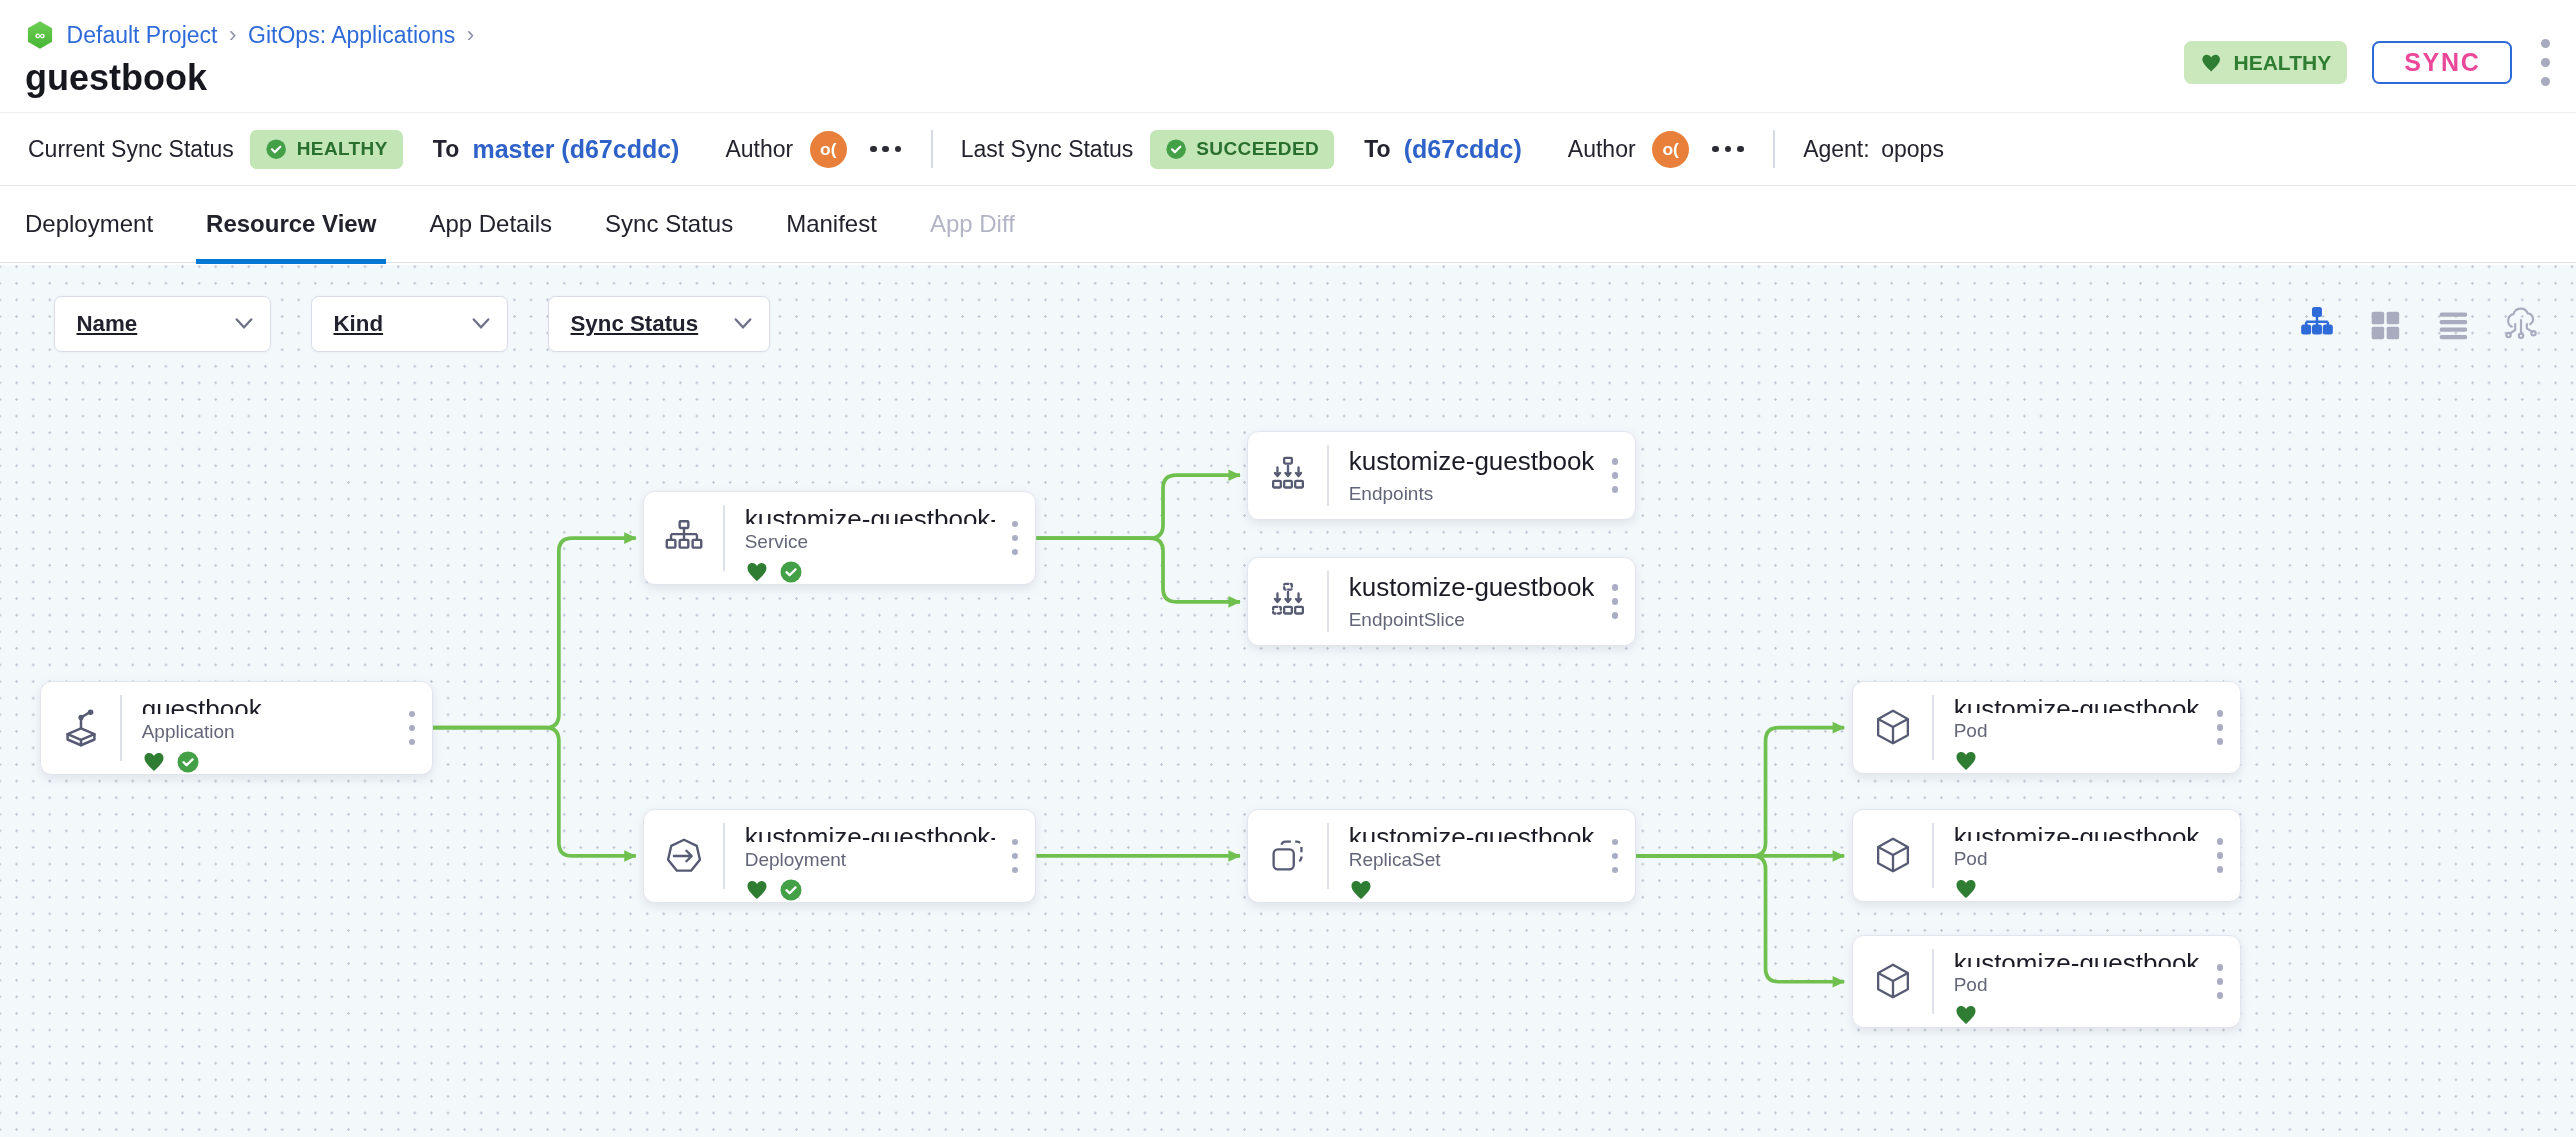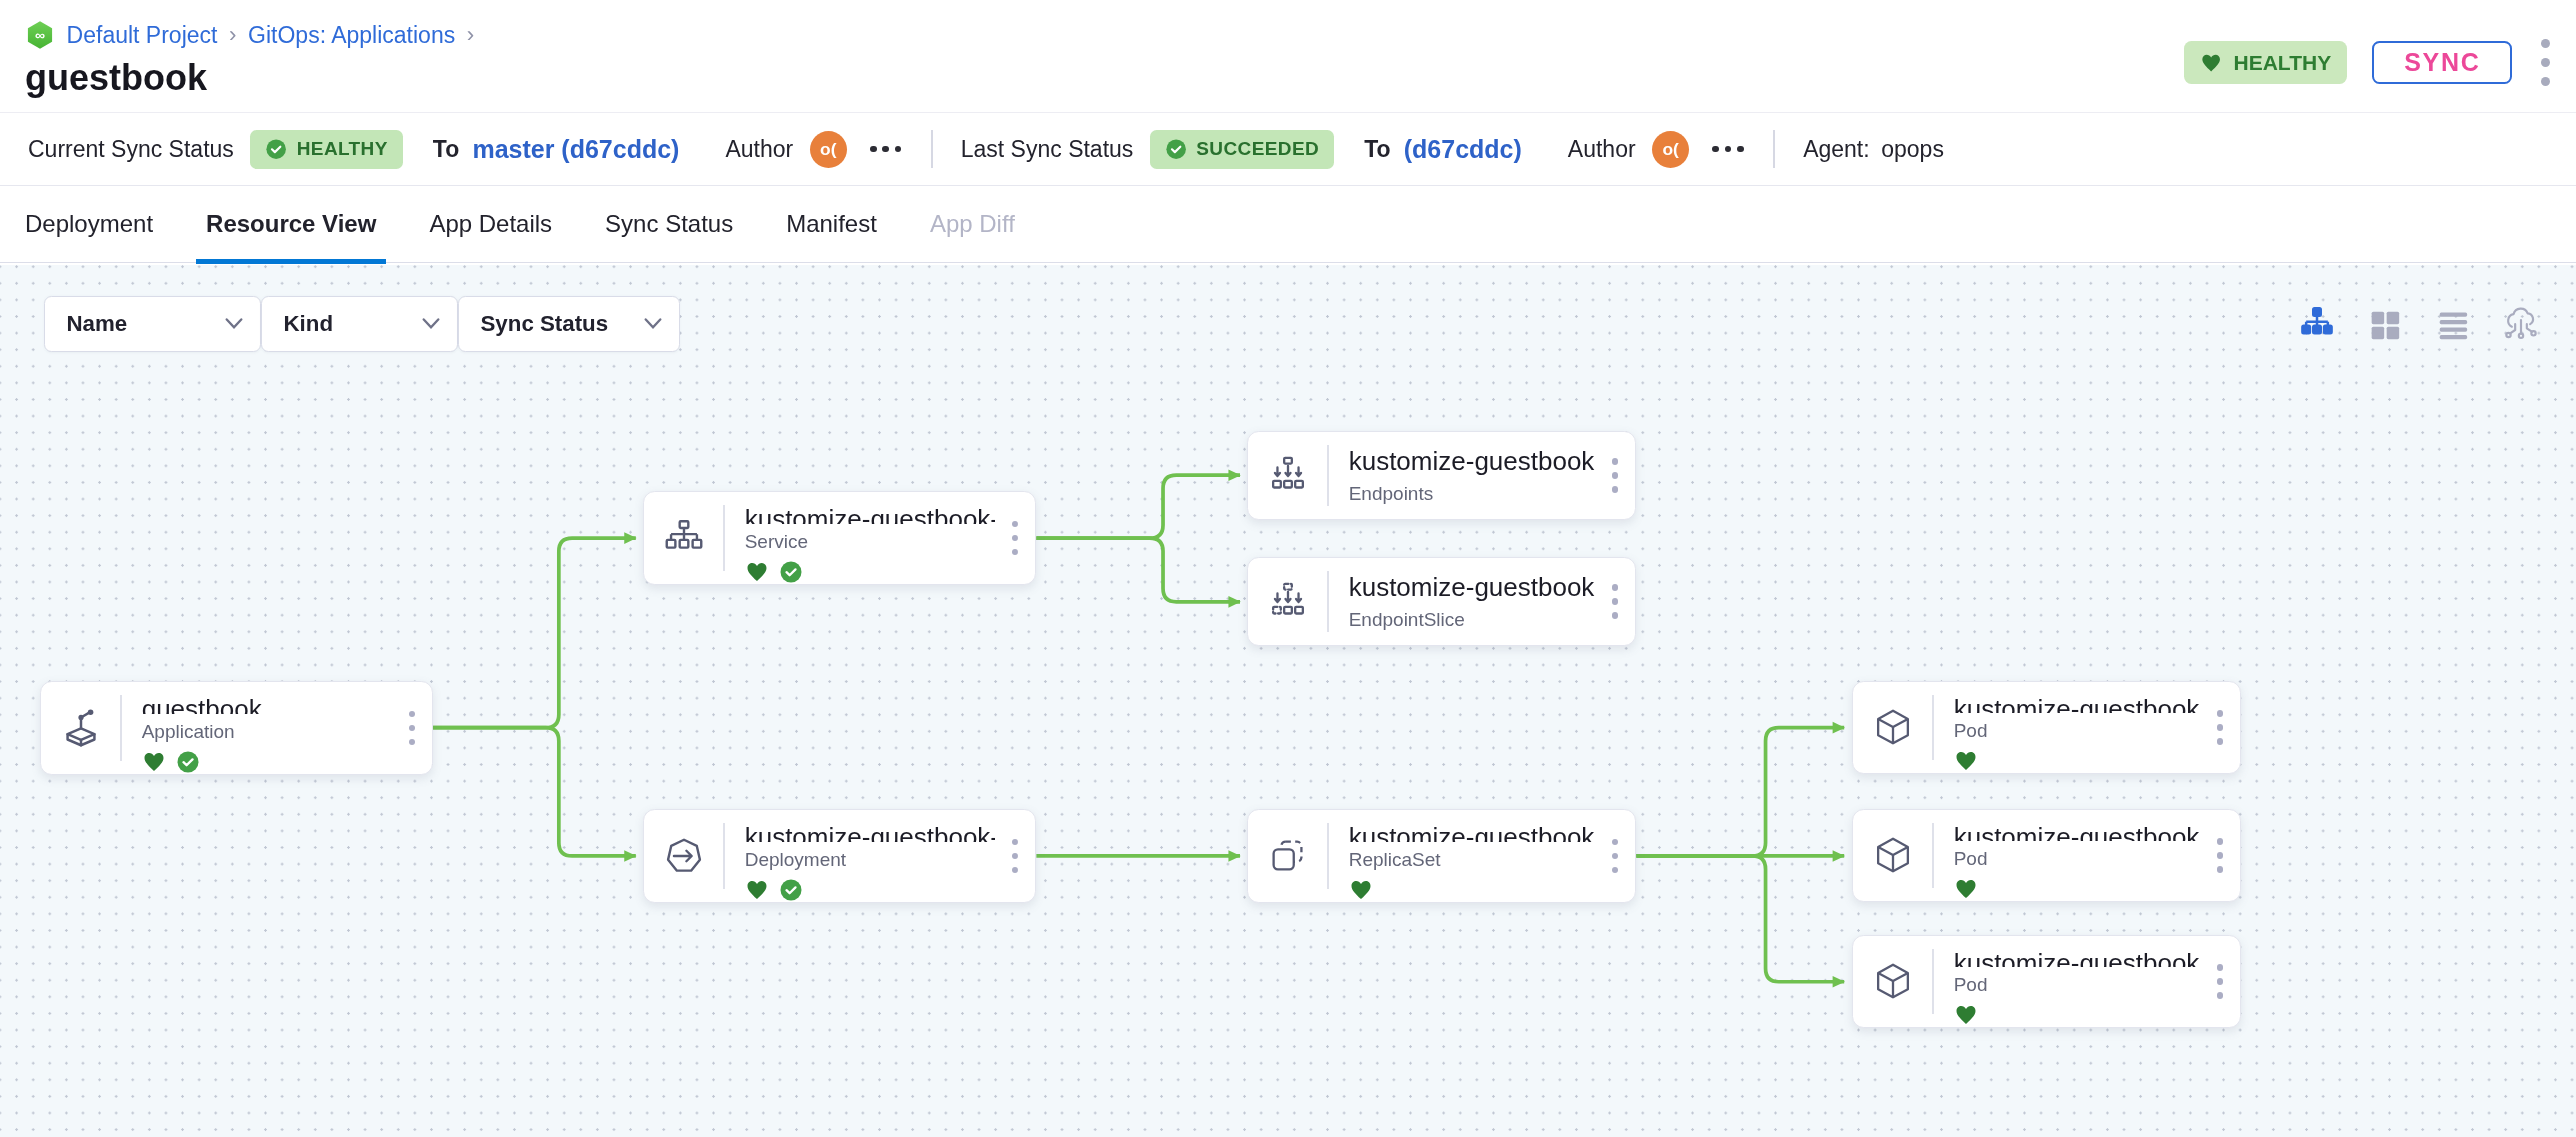--- a/index.html
+++ b/index.html
@@ -45,21 +45,21 @@
   .tabs{height:77px;border-bottom:1.7px solid #dcdee9;display:flex;align-items:stretch;padding:0 25px;gap:53px;background:#fff;box-sizing:border-box;}
   .tab{font-size:24px;color:#22222c;position:relative;display:flex;align-items:center;cursor:pointer;white-space:nowrap;}
   .tab.active{font-weight:bold;}
   .tab.active::after{content:"";position:absolute;left:-10px;right:-10px;bottom:-1.7px;height:5px;background:#0278d5;}
   .tab.disabled{color:#b3b5c7;cursor:default;}
   
   .canvas{position:absolute;left:0;right:0;top:265px;bottom:0;background:#f3f8fb;
     background-image:radial-gradient(#c0c7d3 1.2px, rgba(192,199,211,0) 1.4px);
     background-size:16.6px 16.6px;background-position:8.3px 10px;}
   .edges{position:absolute;left:0;top:0;}
-  .filters{position:absolute;left:44px;top:31px;display:flex;}
+  .filters{position:absolute;left:54px;top:31px;display:flex;gap:40px;text-decoration:underline;}
   .filter{display:flex;align-items:center;justify-content:space-between;background:#fff;border:1.7px solid #d9dce8;
     border-radius:7.4px;height:56px;padding:0 16.6px 0 21.5px;font-size:22.3px;font-weight:bold;color:#22222e;
     box-sizing:border-box;cursor:pointer;box-shadow:0 0.8px 2.5px rgba(90,95,120,.06);}
   .filter:nth-child(1){width:217px;}
   .filter:nth-child(2){width:197px;}
   .filter:nth-child(3){width:222px;}
   .filter:nth-child(4){width:214px;}
   .filter svg{width:18px;height:11.6px;flex:0 0 auto;margin-left:13.2px;}
   .view-toggles{position:absolute;right:35px;top:40px;display:flex;gap:28px;align-items:center;}
   .vt{width:40px;height:40px;cursor:pointer;}

